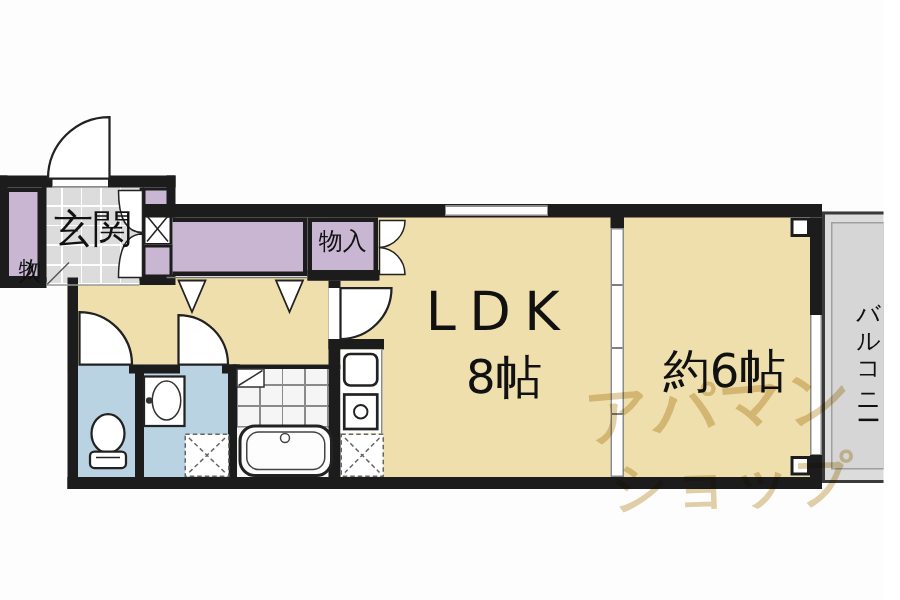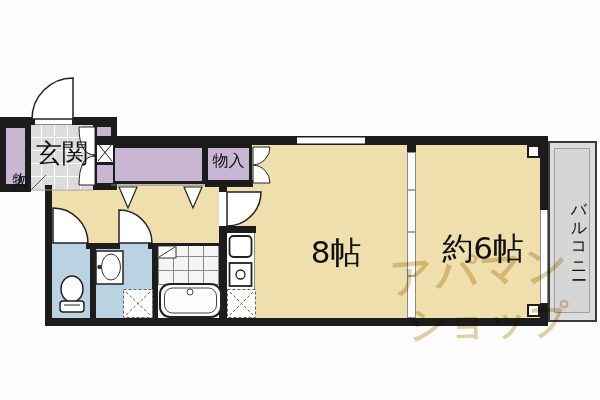--- a/index.html
+++ b/index.html
@@ -1,17 +1,17 @@
 <!DOCTYPE html>
 <html><head>
 <meta charset="utf-8">
 <style>
   html,body{margin:0;padding:0;background:#fff;}
-  #plan{position:relative;width:600px;height:400px;background:#fdfdfd;overflow:hidden;
-        font-family:"DejaVu Sans","Liberation Sans",sans-serif;}
+  #plan{position:relative;width:548px;height:400px;background:#fdfdfd;overflow:hidden;
+        font-family:"DejaVu Sans","Liberation Sans",sans-serif;padding-left:41px;}
   #plan *{box-sizing:border-box;}
   .abs{position:absolute;}
   .wall{position:absolute;background:#1c1c1c;}
   .floor-beige{background:#efdfac;}
   .floor-blue{background:#b9d3e2;}
   .lav{background:#c9b6d3;border:3px solid #1c1c1c;}
   .tile{background:#dcdcdc;
         background-image:repeating-linear-gradient(0deg,#ffffff 0 1px,transparent 1px 13px),
                          repeating-linear-gradient(90deg,#ffffff 0 1px,transparent 1px 13px);}
   .bathtile{background:#f5f5f5;
@@ -158,20 +158,21 @@
     <g stroke="#555" stroke-width="1">
       <line x1="408" y1="190" x2="415" y2="190"></line>
       <line x1="408" y1="232" x2="415" y2="232"></line>
       <line x1="408" y1="276" x2="415" y2="276"></line>
     </g>
   </svg>
 
   <div class="lbl vtext" style="left:5px;top:136px;width:22px;height:50px;font-size:15px;">物入</div>
   <div class="lbl" style="left:31px;top:140px;width:62px;font-size:26px;">玄関</div>
   <div class="lbl" style="left:205px;top:153px;width:47px;font-size:16px;">物入</div>
+  <div class="lbl" style="left:258px;top:190px;width:150px;font-size:36px;letter-spacing:9px;">LDK</div>
   <div class="lbl" style="left:261px;top:236px;width:150px;font-size:31px;">8帖</div>
   <div class="lbl" style="left:408px;top:232px;width:150px;font-size:31px;">約6帖</div>
   <div class="lbl vtext" style="left:557px;top:152px;width:30px;height:160px;font-size:16px;letter-spacing:2px;">バルコニー</div>
 
   <div class="wm" style="left:390px;top:243px;font-size:42px;transform:rotate(-5deg);">アパマン</div>
   <div class="wm" style="left:407px;top:297px;font-size:38px;transform:rotate(-2deg);">ショップ</div>
 
 </div>
 
 </body></html>

